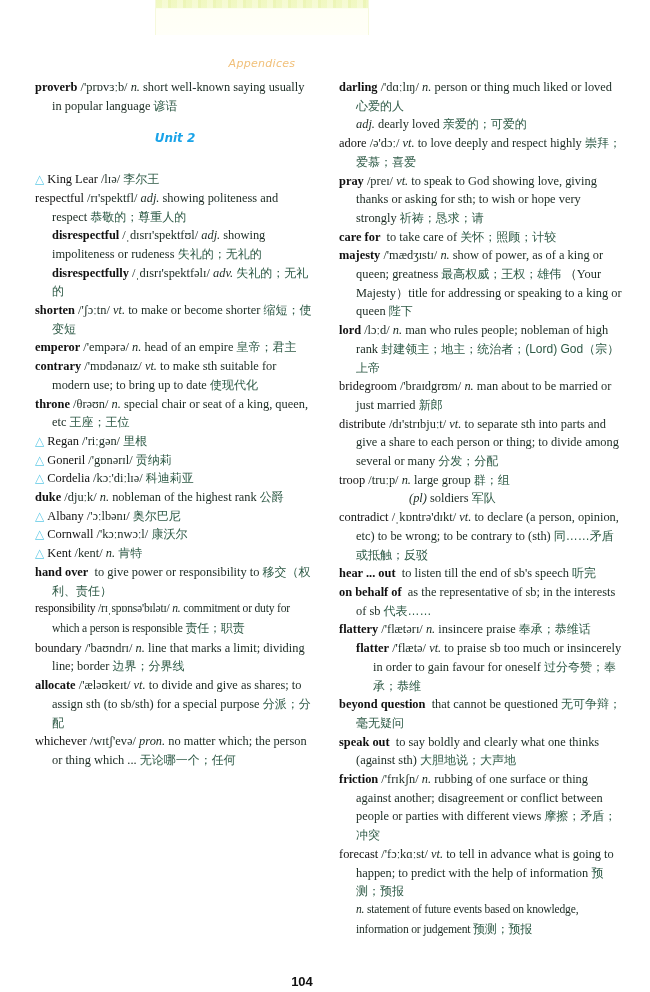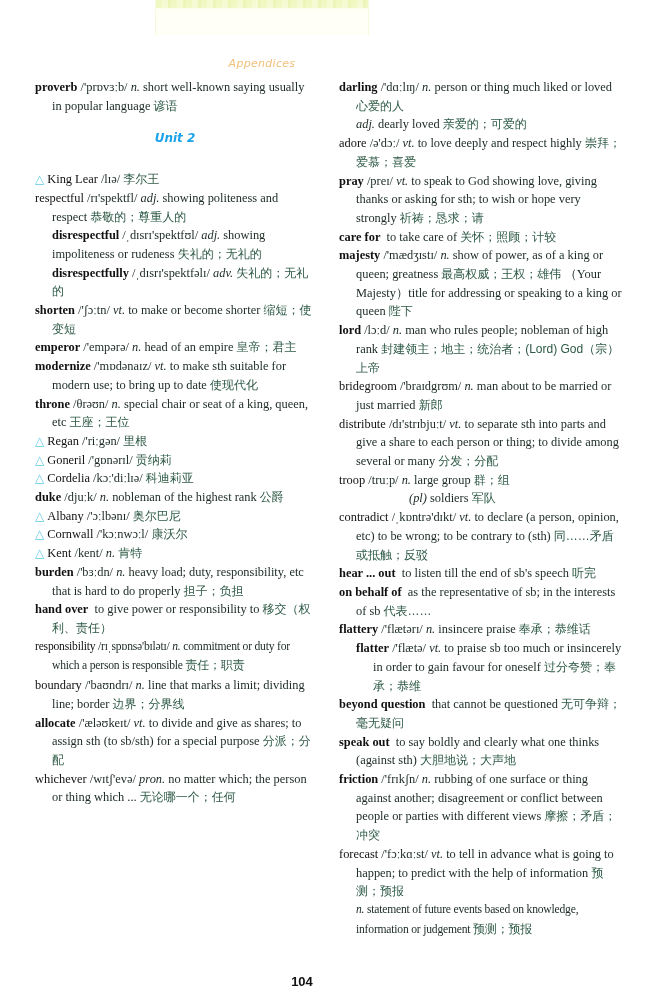--- a/index.html
+++ b/index.html
@@ -84,21 +84,21 @@
     <span class="zh">缩短；使变短</span>
   </p>
   <p class="entry">
     <span class="hw">emperor</span>
     <span class="pron">/'empərə/</span>
     <span class="pos">n.</span>
     <span class="def">head of an empire</span>
     <span class="zh">皇帝；君主</span>
   </p>
   <p class="entry">
-    <span class="hw">modernize</span>
+    <span class="hw">contrary</span>
     <span class="pron">/'mɒdənaɪz/</span>
     <span class="pos">vt.</span>
     <span class="def">to make sth suitable for modern use; to bring up to date</span>
     <span class="zh">使现代化</span>
   </p>
   <p class="entry">
     <span class="hw">throne</span>
     <span class="pron">/θrəʊn/</span>
     <span class="pos">n.</span>
     <span class="def">special chair or seat of a king, queen, etc</span>
@@ -134,27 +134,20 @@
   <p class="entry">
     <span class="tri">△</span><span class="hw plain">Cornwall</span>
     <span class="pron">/'kɔːnwɔːl/</span>
     <span class="zh">康沃尔</span>
   </p>
   <p class="entry">
     <span class="tri">△</span><span class="hw plain">Kent</span>
     <span class="pron">/kent/</span>
     <span class="pos">n.</span>
     <span class="zh">肯特</span>
-  </p>
-  <p class="entry">
-    <span class="hw">burden</span>
-    <span class="pron">/'bɜːdn/</span>
-    <span class="pos">n.</span>
-    <span class="def">heavy load; duty, responsibility, etc that is hard to do properly</span>
-    <span class="zh">担子；负担</span>
   </p>
   <p class="entry">
     <span class="hw">hand over</span>&nbsp;
     <span class="def">to give power or responsibility to</span>
     <span class="zh">移交（权利、责任）</span>
   </p>
   <p class="entry small">
     <span class="hw plain">responsibility</span>
     <span class="pron">/rɪˌspɒnsə'bɪlətɪ/</span>
     <span class="pos">n.</span>

